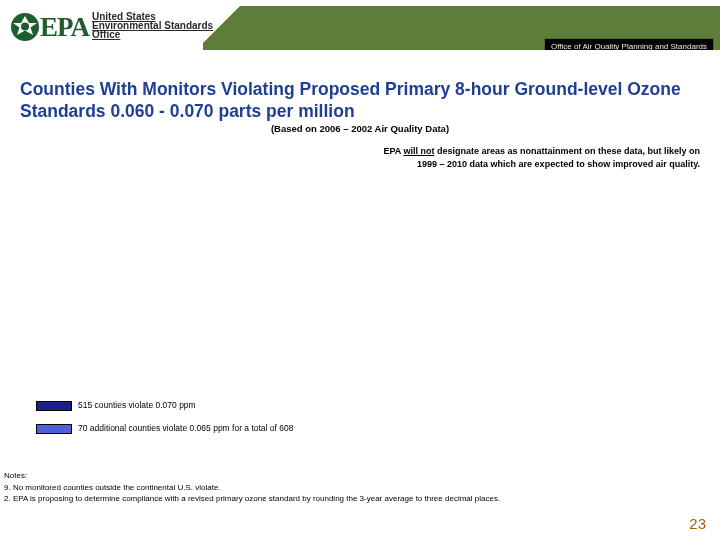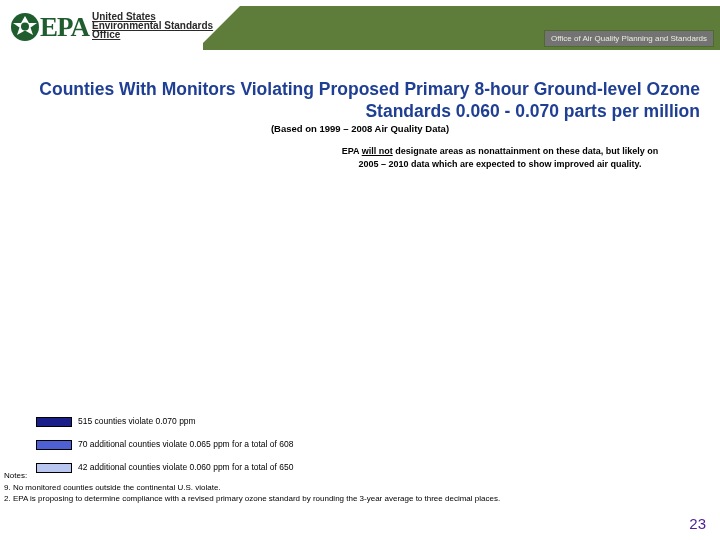--- a/index.html
+++ b/index.html
@@ -80,23 +80,23 @@
     top: 12px;
     font-size: 10px;
     line-height: 9px;
     color: #2a2a2a;
     font-weight: bold;
     text-decoration: underline;
   }
   .header-right-label {
     position: absolute;
     right: 6px;
-    top: 30px;
+    top: 38px;
     height: 15px;
-    background: #737373;
+    background: #000000;
     border: 1px solid #4e6a2d;
     color: #e8eedd;
     font-size: 8px;
     line-height: 15px;
     padding: 0 6px;
     white-space: nowrap;
   }
   .header-bottom-rule {
     position: absolute;
     left: 0;
@@ -105,21 +105,21 @@
     height: 5px;
     background: #ffffff;
   }
 
   
   .title {
     position: absolute;
     left: 20px;
     top: 78px;
     width: 680px;
-    text-align: right;
+    text-align: left;
     color: #1f3f94;
     font-size: 17.5px;
     font-weight: bold;
     line-height: 22px;
   }
   .subtitle {
     position: absolute;
     left: 20px;
     top: 123px;
     width: 680px;
@@ -128,35 +128,35 @@
     font-size: 9.5px;
     font-weight: bold;
   }
 
   
   .note-block {
     position: absolute;
     left: 300px;
     top: 145px;
     width: 400px;
-    text-align: center;
+    text-align: right;
     font-size: 9px;
     line-height: 13px;
     color: #000000;
     font-weight: bold;
   }
   .note-underline {
     text-decoration: underline;
   }
 
   
   .legend {
     position: absolute;
     left: 36px;
-    top: 416px;
+    top: 400px;
     width: 330px;
   }
   .legend-row {
     position: relative;
     min-height: 20px;
     margin-bottom: 3px;
   }
   .legend-swatch {
     position: absolute;
     left: 0;
@@ -185,21 +185,21 @@
   }
   .notes-title {
   }
 
   
   .page-number {
     position: absolute;
     right: 14px;
     bottom: 8px;
     font-size: 15px;
-    color: #4c1d95;
+    color: #a16207;
     font-weight: normal;
   }
 </style>
 </head>
 <body>
 
 <div class="header">
   <div class="header-green"></div>
   <div class="header-white-block"></div>
   <div class="header-white-wedge"></div>
@@ -217,40 +217,36 @@
     <div>United States</div>
     <div>Environmental Standards</div>
     <div>Office</div>
   </div>
 
   <div class="header-right-label">Office of Air Quality Planning and Standards</div>
   <div class="header-bottom-rule"></div>
 </div>
 
 <div class="title">Counties With Monitors Violating Proposed Primary 8-hour Ground-level Ozone Standards 0.060 -  0.070 parts per million</div>
-<div class="subtitle">(Based on 1999 – 2008 Air Quality Data)</div>
+<div class="subtitle">(Based on 2006 – 2002 Air Quality Data)</div>
 
 <div class="note-block">
   <span>EPA </span><span class="note-underline">will not</span><span> designate areas as nonattainment on these data, but likely on</span>
-  <div>2005 – 2010 data which are expected to show improved air quality.</div>
+  <div>1999 – 2010 data which are expected to show improved air quality.</div>
 </div>
 
 <div class="legend">
   <div class="legend-row">
     <span class="legend-swatch" style="background:#1b1f8a"></span>
     <div class="legend-text">515 counties violate 0.070 ppm</div>
   </div>
   <div class="legend-row">
     <span class="legend-swatch" style="background:#4f5fd4"></span>
     <div class="legend-text">70 additional counties violate 0.065 ppm for a total of 608</div>
   </div>
-  <div class="legend-row">
-    <span class="legend-swatch" style="background:#b9c6ef"></span>
-    <div class="legend-text">42 additional counties violate 0.060 ppm for a total of 650</div>
-  </div>
 </div>
 
 <div class="notes">
   <div class="notes-title">Notes:</div>
   <div>9. No monitored counties outside the continental U.S. violate.</div>
   <div>2. EPA is proposing to determine compliance with a revised primary ozone standard by rounding the 3-year average to three decimal places.</div>
 </div>
 
 <div class="page-number">23</div>
 

